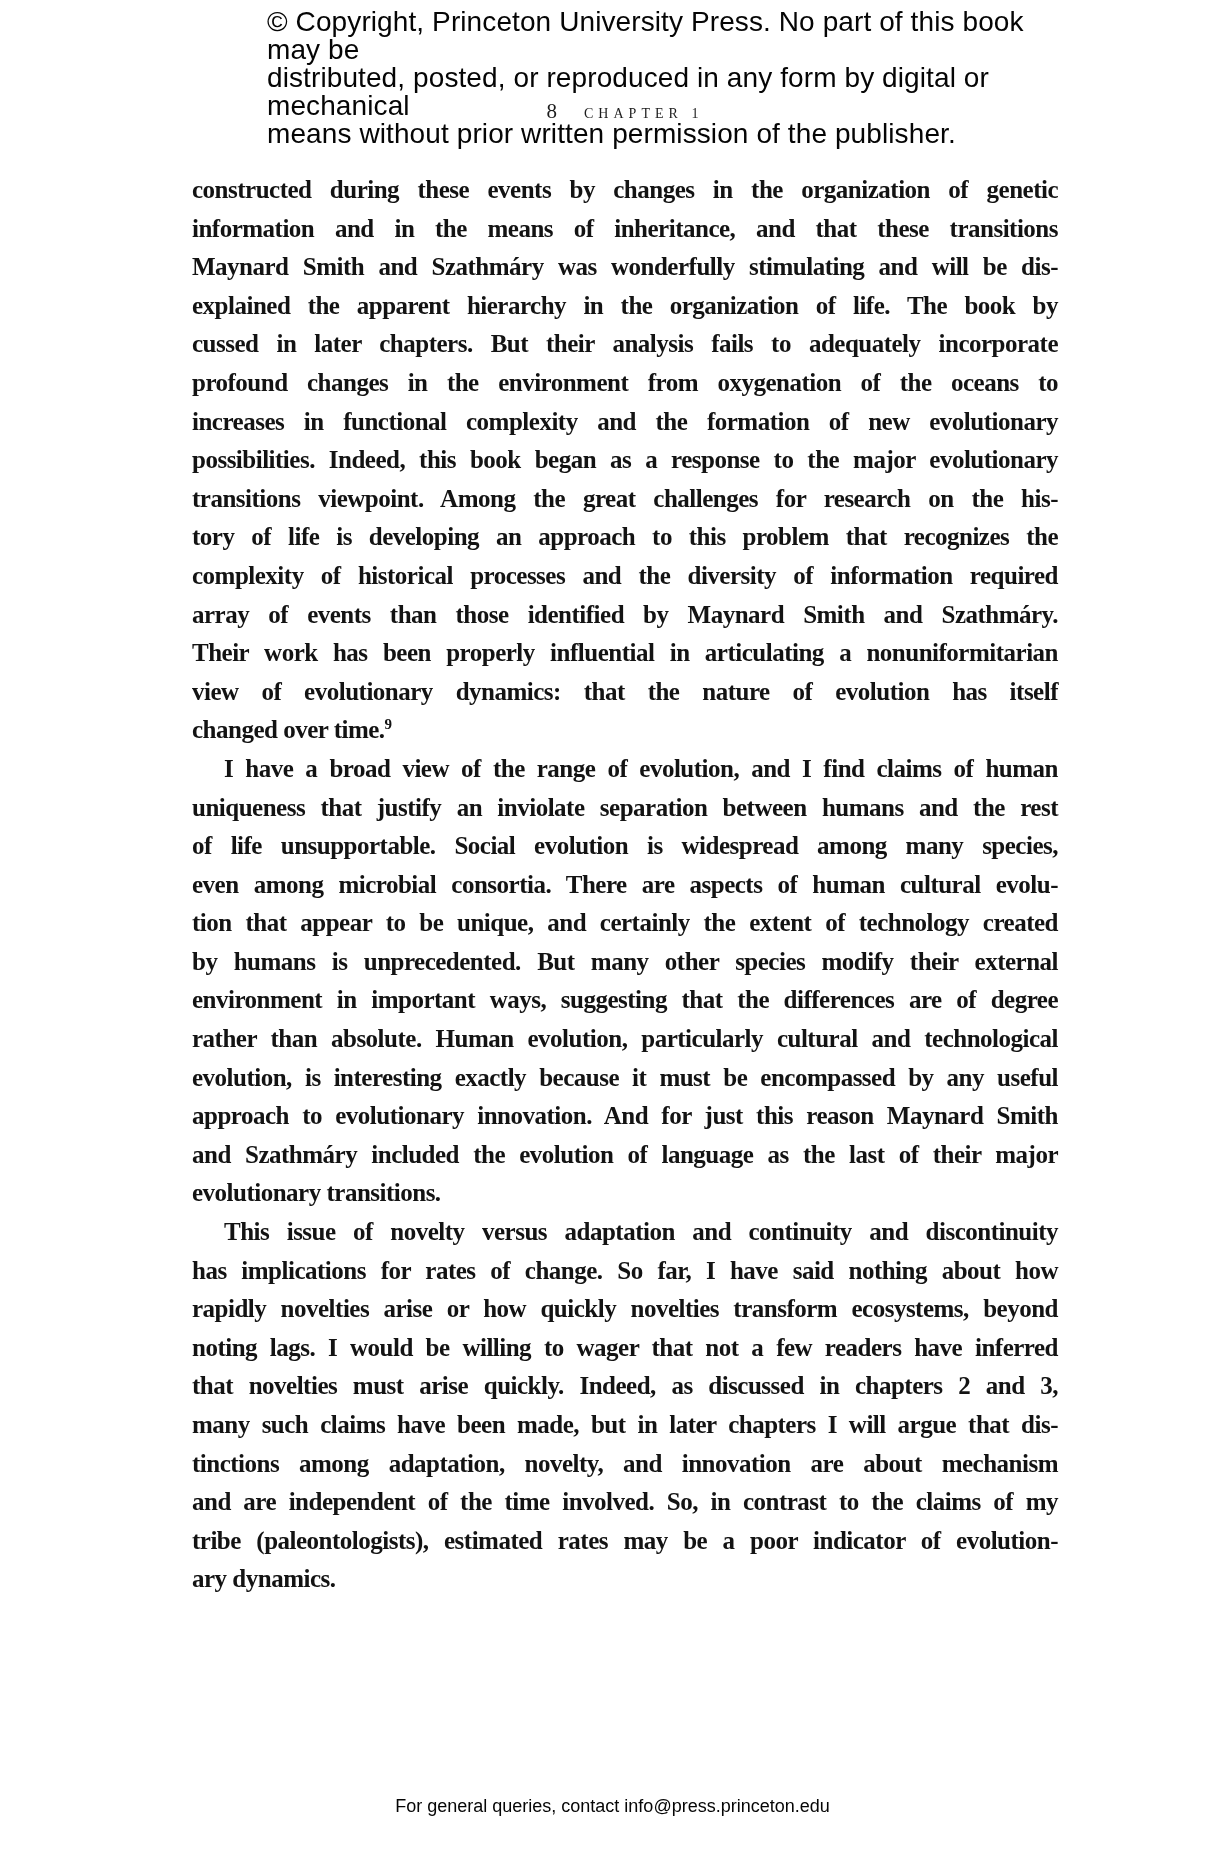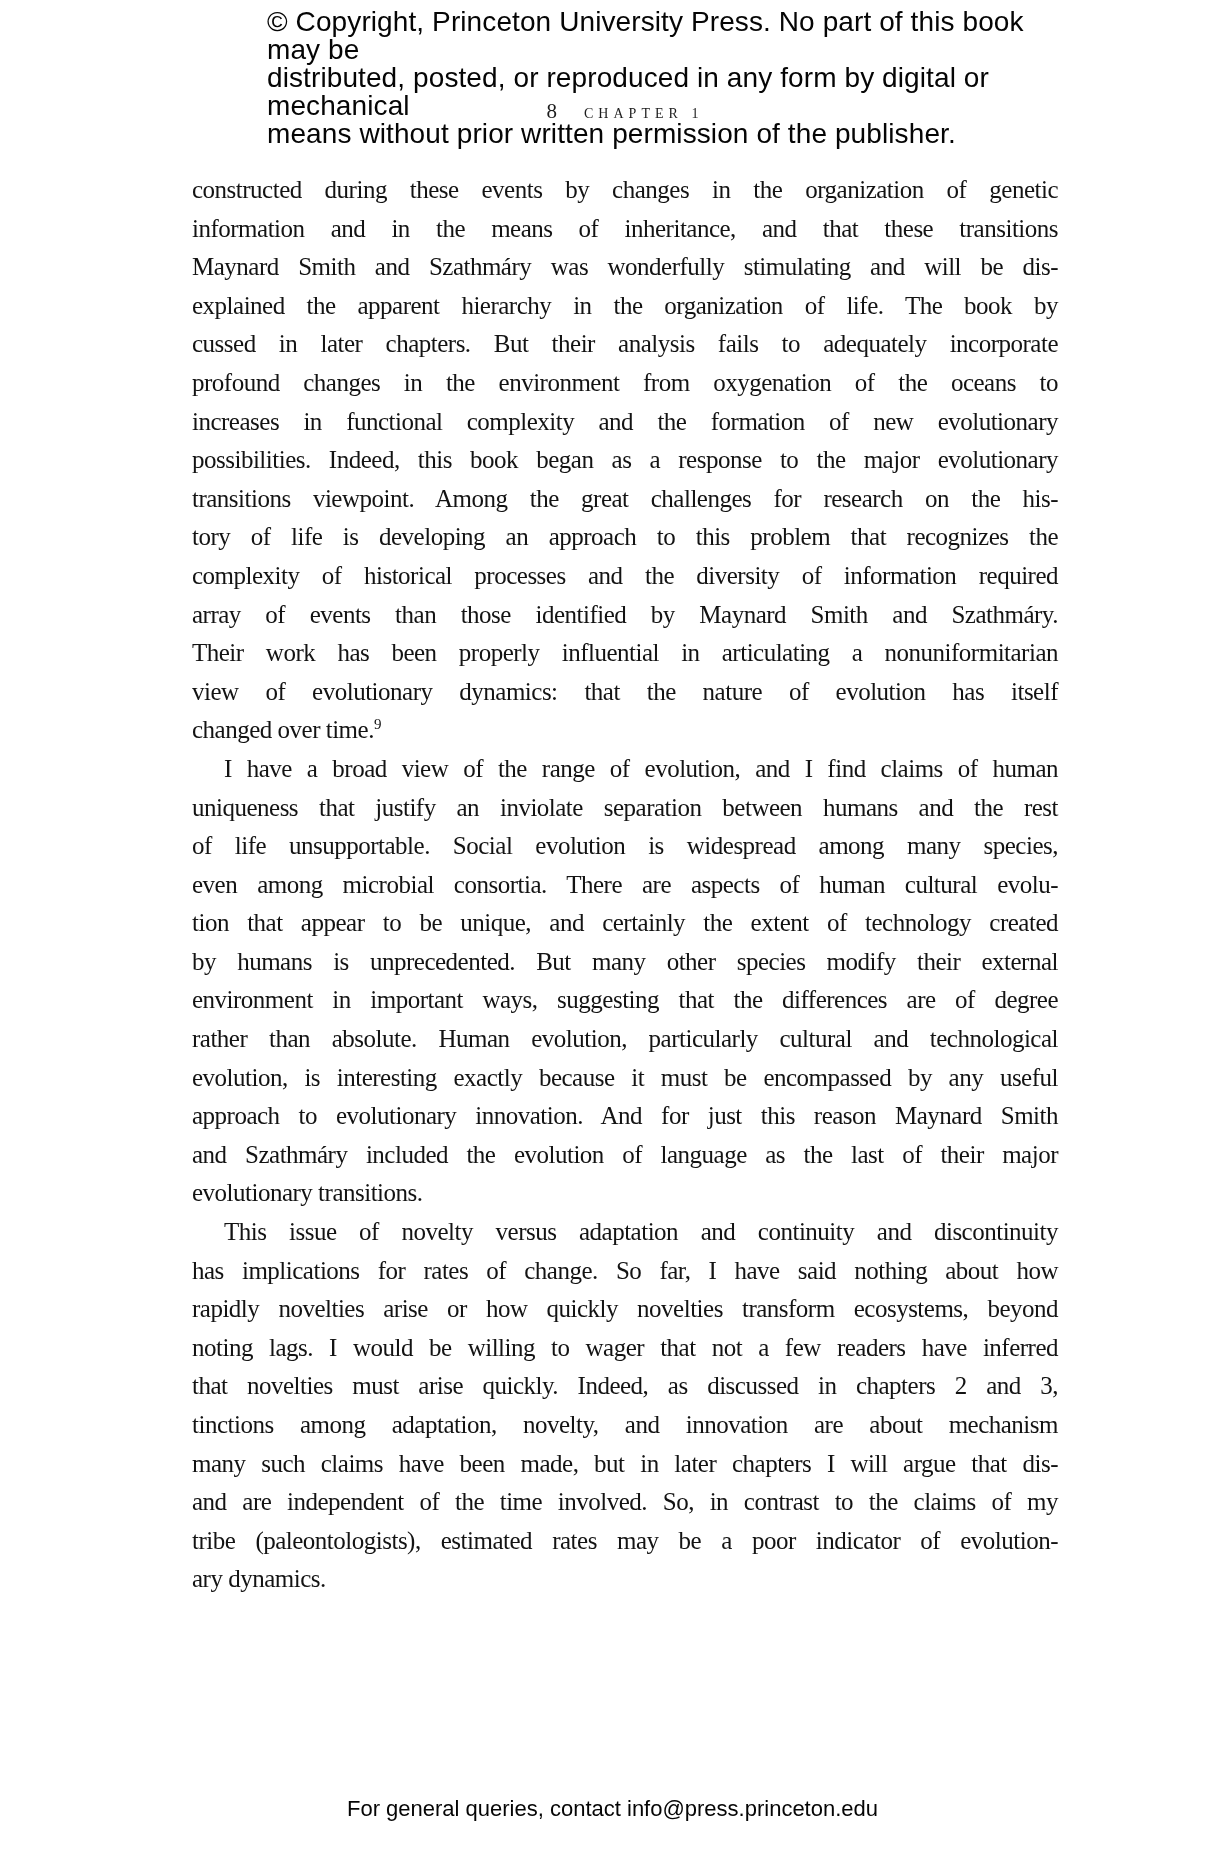--- a/index.html
+++ b/index.html
@@ -46,20 +46,21 @@
   }
 
   .body-text {
     position: absolute;
     left: 192px;
     top: 171px;
     width: 866px;
     color: #131313;
     font-size: 25px;
     letter-spacing: -0.5px;
+    font-weight: bold;
   }
   .body-text .line {
     line-height: 38.6px;
     height: 38.6px;
     text-align: justify;
     text-align-last: justify;
     white-space: normal;
   }
   .body-text .line.last {
     text-align: center;
@@ -75,21 +76,21 @@
     letter-spacing: 0;
   }
 
   .page-footer {
     position: absolute;
     left: 0;
     top: 1796px;
     width: 1225px;
     text-align: center;
     font-family: "Liberation Sans", sans-serif;
-    font-size: 22px;
+    font-size: 18px;
     color: #050505;
   }
 </style>
 </head>
 <body>
 
 <div class="copyright">
   <div>© Copyright, Princeton University Press. No part of this book may be</div>
   <div>distributed, posted, or reproduced in any form by digital or mechanical</div>
   <div>means without prior written permission of the publisher.</div>
@@ -130,22 +131,22 @@
       <div class="line">approach to evolutionary innovation. And for just this reason Maynard Smith</div>
       <div class="line">and Szathmáry included the evolution of language as the last of their major</div>
       <div class="line last">evolutionary transitions.</div>
     </div>
     <div>
       <div class="line indent">This issue of novelty versus adaptation and continuity and discontinuity</div>
       <div class="line">has implications for rates of change. So far, I have said nothing about how</div>
       <div class="line">rapidly novelties arise or how quickly novelties transform ecosystems, beyond</div>
       <div class="line">noting lags. I would be willing to wager that not a few readers have inferred</div>
       <div class="line">that novelties must arise quickly. Indeed, as discussed in chapters 2 and 3,</div>
+      <div class="line">many such claims have been made, but in later chapters I will argue that dis-</div>
       <div class="line">tinctions among adaptation, novelty, and innovation are about mechanism</div>
-      <div class="line">many such claims have been made, but in later chapters I will argue that dis-</div>
       <div class="line">and are independent of the time involved. So, in contrast to the claims of my</div>
       <div class="line">tribe (paleontologists), estimated rates may be a poor indicator of evolution-</div>
       <div class="line last">ary dynamics.</div>
     </div>
   </div>
 
 <div class="page-footer">
   <span>For general queries, contact info@press.princeton.edu</span>
 </div>
 

